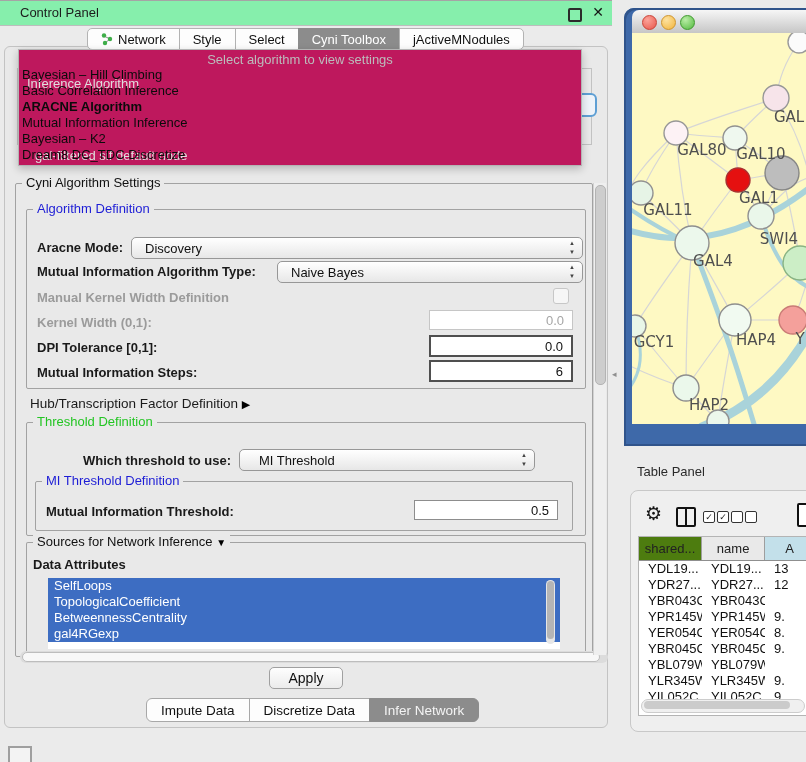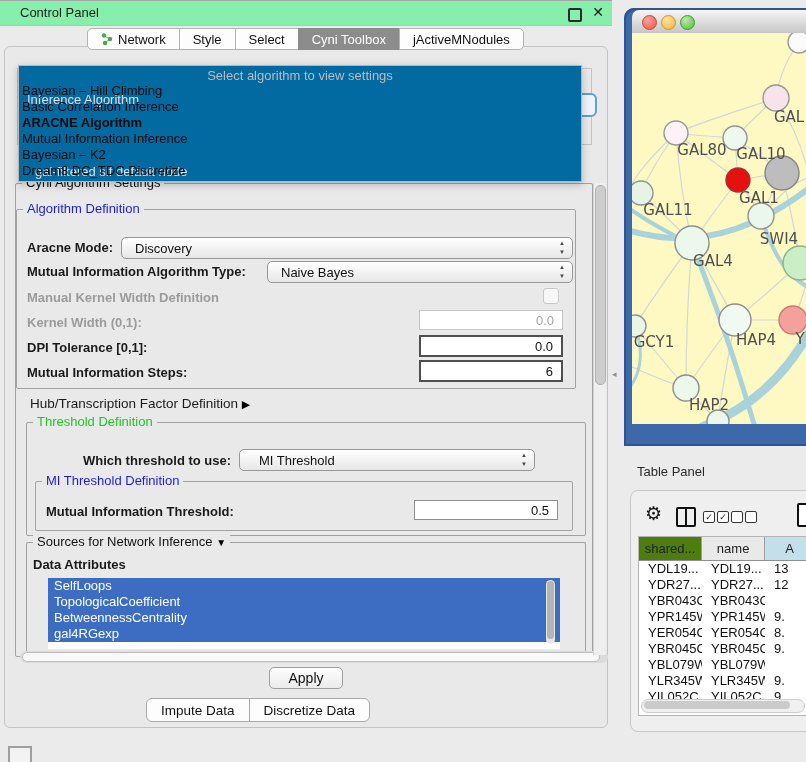--- a/index.html
+++ b/index.html
@@ -33,21 +33,21 @@
   .combo{position:absolute;height:20px;border:1px solid #979797;border-radius:5px;
          background:linear-gradient(#ffffff,#e7e7e7);font-size:13px;color:#111;
          display:flex;align-items:center;padding:0 24px 0 13px;}
   .combo .arr{position:absolute;right:7px;top:1px;font-size:6px;line-height:9px;color:#444;text-align:center;}
   .field{position:absolute;height:18px;background:#fff;border:1px solid #8d8d8d;font-size:13px;color:#111;
          display:flex;align-items:center;justify-content:flex-end;padding:0 8px;}
   .field.dis{border-color:#c6c6c6;color:#a6a6a6;}
   .field.dark{border:2px solid #4f4f4f;}
   .chk{position:absolute;width:14px;height:14px;border:1px solid #c7c7c7;background:#f6f6f6;border-radius:3px;}
   
-  .dropdown{position:absolute;left:18px;top:65px;width:562px;height:115px;background:#0369a1;
+  .dropdown{position:absolute;left:18px;top:49px;width:562px;height:115px;background:#be185d;
             border:1px solid #b4b4b4;box-shadow:0 3px 8px rgba(0,0,0,.22);z-index:50;}
   .dd-prompt{position:absolute;left:0;top:2px;width:100%;text-align:center;font-size:13px;color:#bcbcbc;}
   .ghost{position:absolute;font-size:13px;color:#e0dede;z-index:1;}
   #algo-list{position:absolute;left:3px;top:17px;margin:0;padding:0;list-style:none;z-index:2;}
   #algo-list li{font-size:13px;color:#0b0b0b;height:16px;line-height:16px;white-space:nowrap;}
   #algo-list li.bold{font-weight:bold;}
   .behind-grp{position:absolute;left:16px;top:67px;width:573px;height:75px;border:1px solid #c2c2c2;z-index:8;}
   .behind-combo{position:absolute;left:570px;top:92px;width:22px;height:20px;border:2px solid #5e9fd4;
                 border-radius:6px;background:#eef3f9;z-index:9;}
   
@@ -141,21 +141,21 @@
       </div>
 
     <div class="outer-panel">
 
       <div class="behind-grp" style="left:12px;top:21px;"></div>
       <div class="behind-combo" style="left:566px;top:46px;"></div>
 
       <div class="gbox" style="left:10px;top:136px;width:576px;height:472px;">
         <span class="glabel">Cyni Algorithm Settings</span>
 
-        <div class="gbox" style="left:0;top:25px;width:558px;height:178px;">
+        <div class="gbox" style="left:10px;top:25px;width:558px;height:178px;">
           <span class="glabel blue">Algorithm Definition</span>
 
           <div class="lbl" style="left:10px;top:30px;">Aracne Mode:</div>
           <div class="combo" style="left:104px;top:27px;width:413px;">
             <span>Discovery</span>
             <span class="arr"><span>▲</span><br><span>▼</span></span>
           </div>
 
           <div class="lbl" style="left:10px;top:54px;">Mutual Information Algorithm Type:</div>
           <div class="combo" style="left:250px;top:51px;width:267px;">
@@ -237,20 +237,21 @@
           <li class="bold">ARACNE Algorithm</li>
           <li>Mutual Information Inference</li>
           <li>Bayesian – K2</li>
           <li>Dream8 DC_TDC Discretize</li>
         </ul>
     </div>
 
     <div class="btabs">
         <div class="btab">Impute Data</div>
         <div class="btab">Discretize Data</div>
+        <div class="btab sel">Infer Network</div>
       </div>
   </div>
 
   <div class="net-frame"></div>
   <div class="net-title">
     <span class="light" style="left:10px;background:radial-gradient(circle at 35% 30%,#fca49a,#e8564a);border:1px solid #ca4237;"></span>
     <span class="light" style="left:29px;background:radial-gradient(circle at 35% 30%,#fde2a0,#f2b53c);border:1px solid #d0952c;"></span>
     <span class="light" style="left:48px;background:radial-gradient(circle at 35% 30%,#b9eda6,#53b93f);border:1px solid #3f9a2e;"></span>
   </div>
   <div class="net-canvas">

